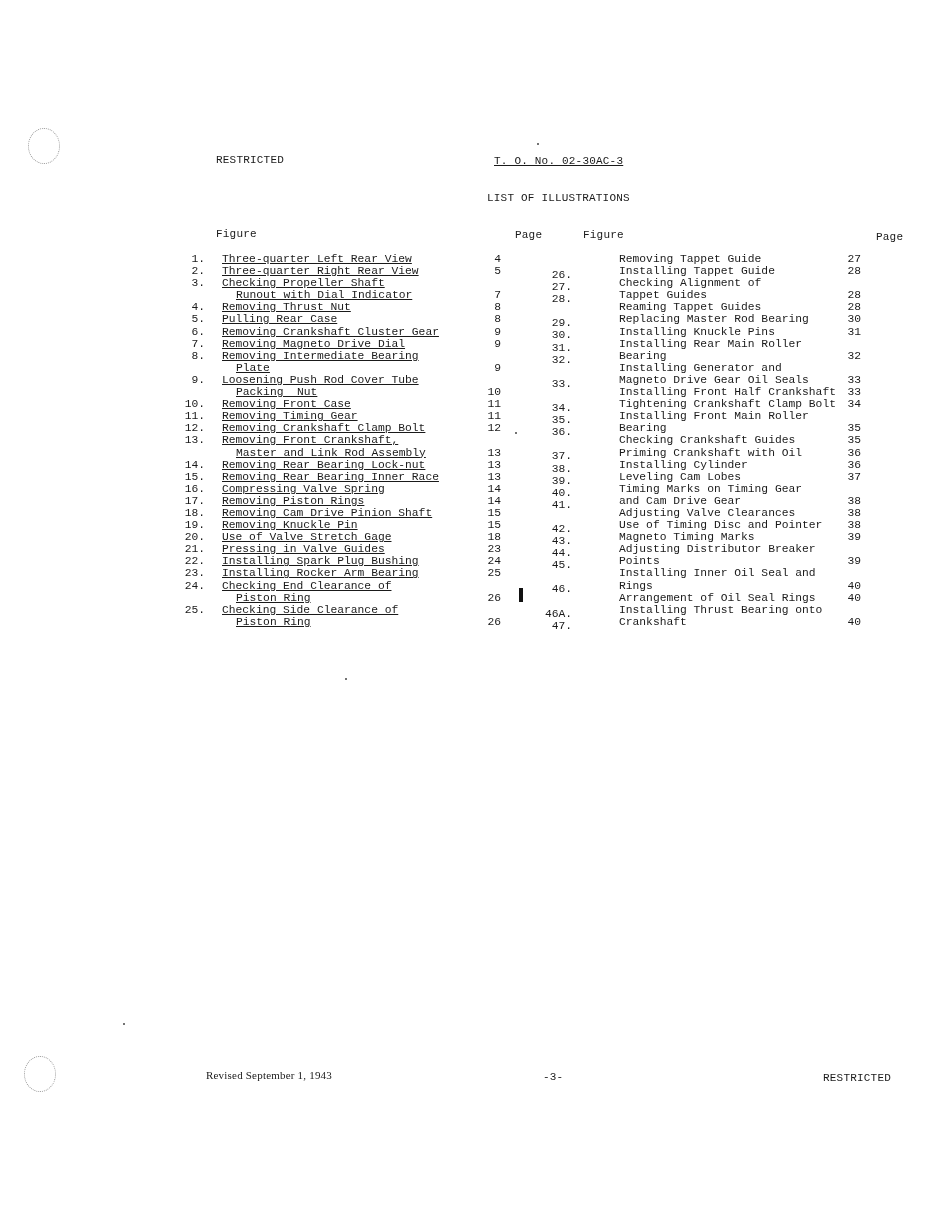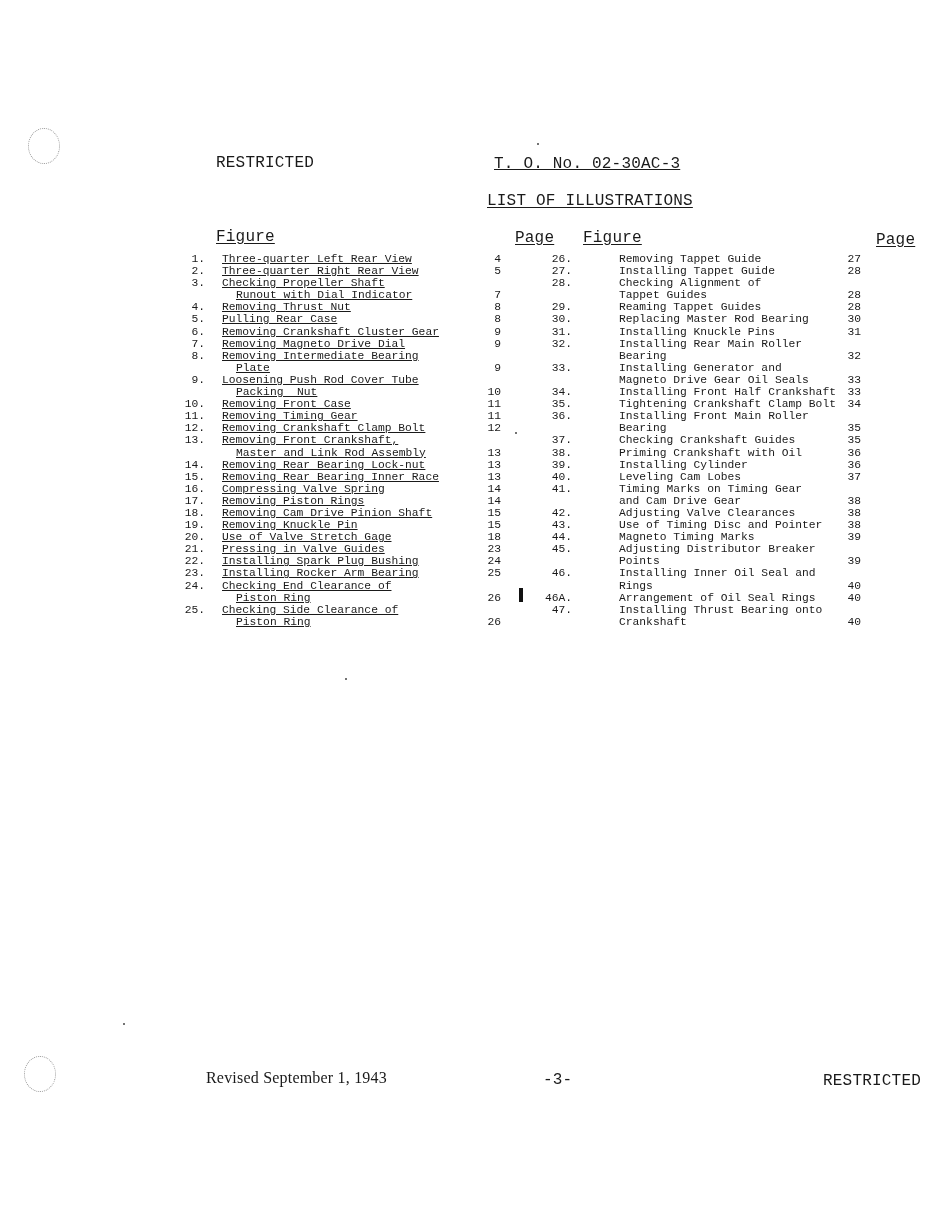--- a/index.html
+++ b/index.html
@@ -2,31 +2,31 @@
 <html><head>
 <meta charset="utf-8">
 <style>
   html, body { margin: 0; padding: 0; }
   body {
     width: 935px; height: 1210px; background: #ffffff; position: relative; overflow: hidden;
     font-family: "Liberation Mono", "DejaVu Sans Mono", monospace;
     color: #1a1a1a;
   }
   .abs { position: absolute; white-space: pre; }
-  .hdr { font-size: 16px; letter-spacing: 0.2px; padding-left: 44px; }
-  .ul { text-decoration: underline; text-underline-offset: 2px; text-align: center; }
+  .hdr { font-size: 11px; letter-spacing: 0.2px; padding-left: 44px; }
+  .ul { text-underline-offset: 2px; text-align: center; }
   .col { position: absolute; }
   .row { position: relative; height: 12.1px; line-height: 12.1px; font-size: 11.3px; }
   .num { position: absolute; text-align: right; }
   .txt { position: absolute; white-space: pre; }
   .pg { position: absolute; text-align: right; }
   .left .num { left: 0; width: 45px; }
   .left .txt { left: 62px; text-decoration: underline; }
   .left .pg { left: 300px; width: 41px; }
-  .right .num { left: 0; width: 42px; }
+  .right .num { left: 0; width: 42px; margin-top: 16px; }
   .right .txt { left: 59px; padding-left: 30px; }
   .right .pg { left: 280px; width: 51px; }
   .indent { padding-left: 14px; }
   .hole { position: absolute; border-radius: 50%; border: 1px dotted #999; width: 30px; height: 34px; }
   .speck { position: absolute; width: 2px; height: 2px; background: #444; border-radius: 1px; }
   .bar { position: absolute; width: 4px; height: 14px; background: #111; }
 </style>
 </head>
 <body>
 

